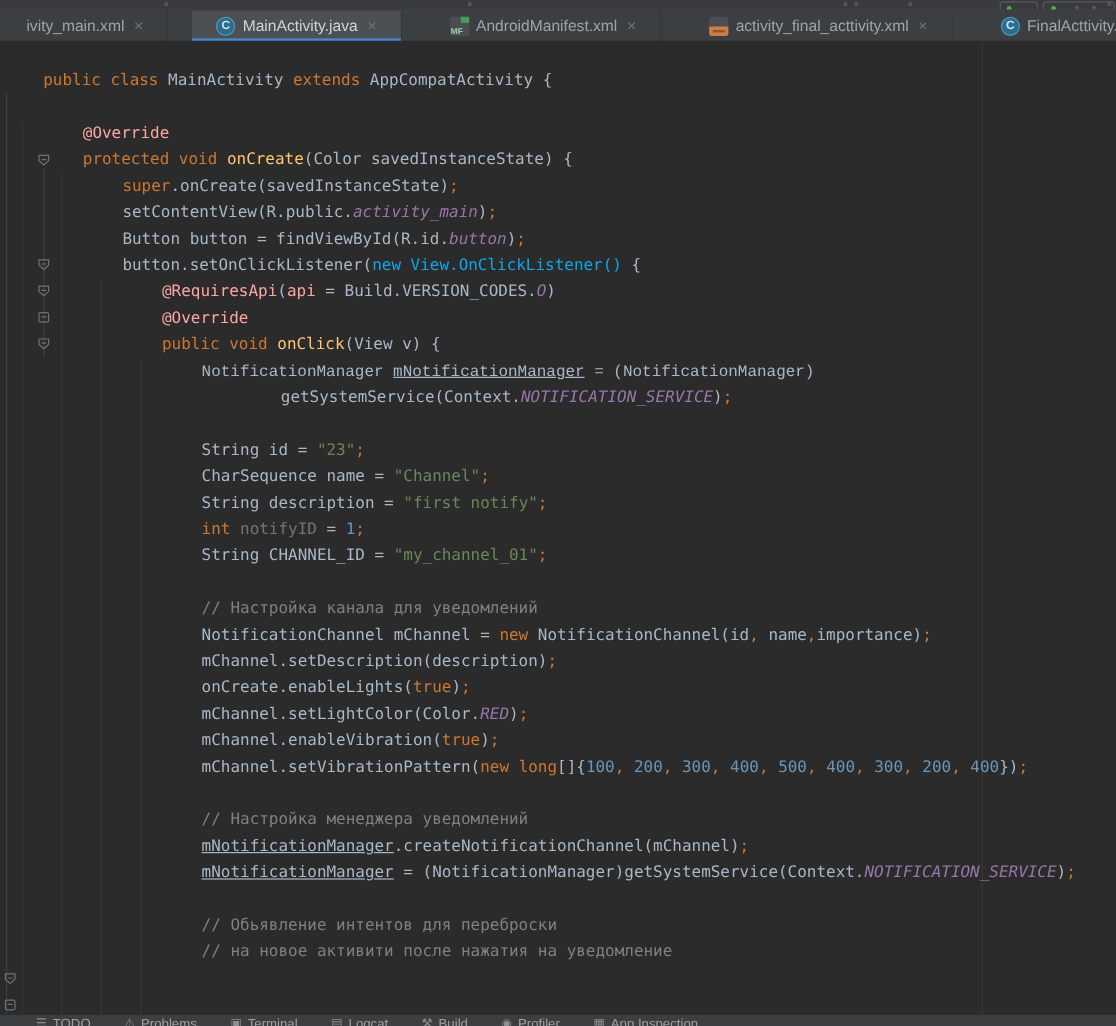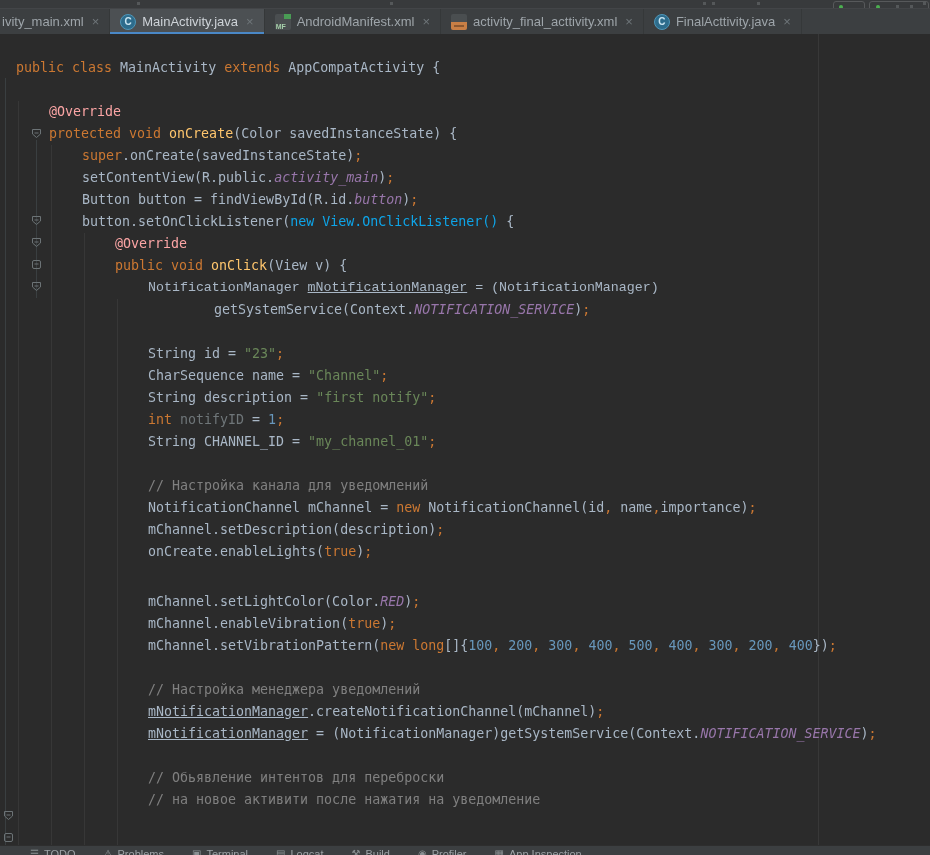--- a/index.html
+++ b/index.html
@@ -7,37 +7,37 @@
        font-family:"Liberation Sans",sans-serif;background:#2B2B2B;}
   
   #topstrip{position:absolute;left:0;top:0;width:930px;height:8px;background:#383A3C;
             border-bottom:1px solid #434548;overflow:hidden;}
   .pill{position:absolute;top:1px;height:12px;border:1px solid #57595B;border-radius:3px;}
   .gdot{position:absolute;top:3px;width:4px;height:4px;border-radius:50%;background:#4CAF50;}
   .tickmark{position:absolute;top:2px;width:3px;height:3px;background:#55585A;}
   
   #tabbar{position:absolute;left:0;top:9px;width:930px;height:25px;background:#3C3F41;
           display:flex;align-items:stretch;border-bottom:1px solid #323232;}
-  .tab{position:relative;display:flex;align-items:center;gap:6px;padding:0 10px;
-       color:#9EA5AA;font-size:13px;cursor:default;border-right:1px solid #353839;}
+  .tab{position:relative;display:flex;align-items:center;gap:6px;padding:0 20px;
+       color:#9EA5AA;font-size:13px;cursor:default;border-right:1px solid #353839;margin-left:20px;}
   .tab.selected{background:#4C5053;color:#CED3D8;}
   .tab.selected::after{content:"";position:absolute;left:0;right:0;bottom:-1px;height:3px;background:#4A88C7;}
   .tab.first{padding-left:2px;}
   .tclose{color:#6F767A;font-size:13px;margin-left:2px;}
   .ticon{width:16px;height:16px;display:inline-block;position:relative;flex:0 0 16px;}
   .ticon.class{border-radius:50%;background:#2D6C8C;border:1px solid #4E96B8;box-sizing:border-box;
                color:#C9E5F2;font-size:10px;line-height:14px;text-align:center;font-weight:bold;}
   .ticon.manifest,.ticon.layout{background:#4A4E50;border-radius:2px;}
   .ticon.manifest::before{content:"";position:absolute;right:0;top:0;width:7px;height:5px;background:#499C54;}
   .ticon.manifest span{position:absolute;left:1px;bottom:0px;font-size:7px;font-weight:bold;color:#A5CFA9;}
   .ticon.layout::before{content:"";position:absolute;left:0;bottom:0;width:16px;height:8px;background:#C97F45;border-radius:0 0 2px 2px;}
   .ticon.layout::after{content:"";position:absolute;left:3px;bottom:3px;width:10px;height:2px;background:#8C5830;}
   
   #editor{position:absolute;left:0;top:34px;width:930px;height:812px;background:#2B2B2B;overflow:hidden;}
-  #code{position:absolute;left:0;top:23px;width:878px;}
+  #code{position:absolute;left:0;top:23px;width:878px;padding-left:20px;}
   .cl{height:22px;line-height:22px;white-space:pre;font-family:"DejaVu Sans Mono",monospace;
       font-size:13.3px;color:#A9B7C6;}
   .tk-kw{color:#CC7832;}
   .tk-method{color:#FFC66D;}
   .tk-ann{color:#fca5a5;}
   .tk-str{color:#6A8759;}
   .tk-num{color:#6897BB;}
   .tk-comment{color:#808080;}
   .tk-field{color:#9876AA;font-style:italic;}
   .tk-plain{color:#A9B7C6;}
@@ -147,36 +147,37 @@
       </div>
     <div id="code">
         <div class="cl" style="padding-left: 16px;"><span class="tk-kw">public class </span><span class="tk-plain">MainActivity </span><span class="tk-kw">extends </span><span class="tk-plain">AppCompatActivity {</span></div>
         <div class="cl" style="padding-left: 16px;"></div>
         <div class="cl" style="padding-left: 49px;"><span class="tk-ann">@Override</span></div>
         <div class="cl" style="padding-left: 49px;"><span class="tk-kw">protected void </span><span class="tk-method">onCreate</span><span class="tk-plain">(Color savedInstanceState) {</span></div>
         <div class="cl" style="padding-left: 82px;"><span class="tk-kw">super</span><span class="tk-plain">.onCreate(savedInstanceState)</span><span class="tk-punct">;</span></div>
         <div class="cl" style="padding-left: 82px;"><span class="tk-plain">setContentView(R.public.</span><span class="tk-field">activity_main</span><span class="tk-plain">)</span><span class="tk-punct">;</span></div>
         <div class="cl" style="padding-left: 82px;"><span class="tk-plain">Button button = findViewById(R.id.</span><span class="tk-field">button</span><span class="tk-plain">)</span><span class="tk-punct">;</span></div>
         <div class="cl" style="padding-left: 82px;"><span class="tk-plain">button.setOnClickListener(</span><span class="tk-dim">new View.OnClickListener()</span><span class="tk-plain"> {</span></div>
+        <div class="cl" style="padding-left: 115px;"><span class="tk-ann">@RequiresApi</span><span class="tk-plain">(</span><span class="tk-ann">api</span><span class="tk-plain"> = Build.VERSION_CODES.</span><span class="tk-field">O</span><span class="tk-plain">)</span></div>
         <div class="cl" style="padding-left: 115px;"><span class="tk-ann">@Override</span></div>
         <div class="cl" style="padding-left: 115px;"><span class="tk-kw">public void </span><span class="tk-method">onClick</span><span class="tk-plain">(View v) {</span></div>
         <div class="cl" style="padding-left: 148px; font-family: Liberation Mono, monospace;"><span class="tk-plain">NotificationManager </span><span class="tk-underline">mNotificationManager</span><span class="tk-plain"> = (NotificationManager)</span></div>
         <div class="cl" style="padding-left: 214px;"><span class="tk-plain">getSystemService(Context.</span><span class="tk-field">NOTIFICATION_SERVICE</span><span class="tk-plain">)</span><span class="tk-punct">;</span></div>
         <div class="cl" style="padding-left: 148px;"></div>
         <div class="cl" style="padding-left: 148px;"><span class="tk-plain">String id = </span><span class="tk-str">"23"</span><span class="tk-punct">;</span></div>
         <div class="cl" style="padding-left: 148px;"><span class="tk-plain">CharSequence name = </span><span class="tk-str">"Channel"</span><span class="tk-punct">;</span></div>
         <div class="cl" style="padding-left: 148px;"><span class="tk-plain">String description = </span><span class="tk-str">"first notify"</span><span class="tk-punct">;</span></div>
         <div class="cl" style="padding-left: 148px;"><span class="tk-kw">int </span><span class="tk-unused">notifyID</span><span class="tk-plain"> = </span><span class="tk-num">1</span><span class="tk-punct">;</span></div>
         <div class="cl" style="padding-left: 148px;"><span class="tk-plain">String CHANNEL_ID = </span><span class="tk-str">"my_channel_01"</span><span class="tk-punct">;</span></div>
         <div class="cl" style="padding-left: 148px;"></div>
         <div class="cl" style="padding-left: 148px;"><span class="tk-comment">// Настройка канала для уведомлений</span></div>
         <div class="cl" style="padding-left: 148px;"><span class="tk-plain">NotificationChannel mChannel = </span><span class="tk-kw">new </span><span class="tk-plain">NotificationChannel(id</span><span class="tk-punct">,</span><span class="tk-plain"> name</span><span class="tk-punct">,</span><span class="tk-plain">importance)</span><span class="tk-punct">;</span></div>
         <div class="cl" style="padding-left: 148px;"><span class="tk-plain">mChannel.setDescription(description)</span><span class="tk-punct">;</span></div>
         <div class="cl" style="padding-left: 148px;"><span class="tk-plain">onCreate.enableLights(</span><span class="tk-kw">true</span><span class="tk-plain">)</span><span class="tk-punct">;</span></div>
-        <div class="cl" style="padding-left: 148px; margin-top: 28px;"><span class="tk-plain">mChannel.setLightColor(Color.</span><span class="tk-field">RED</span><span class="tk-plain">)</span><span class="tk-punct">;</span></div>
+        <div class="cl" style="padding-left: 148px;"><span class="tk-plain">mChannel.setLightColor(Color.</span><span class="tk-field">RED</span><span class="tk-plain">)</span><span class="tk-punct">;</span></div>
         <div class="cl" style="padding-left: 148px;"><span class="tk-plain">mChannel.enableVibration(</span><span class="tk-kw">true</span><span class="tk-plain">)</span><span class="tk-punct">;</span></div>
         <div class="cl" style="padding-left: 148px;"><span class="tk-plain">mChannel.setVibrationPattern(</span><span class="tk-kw">new long</span><span class="tk-plain">[]{</span><span class="tk-num">100</span><span class="tk-punct">, </span><span class="tk-num">200</span><span class="tk-punct">, </span><span class="tk-num">300</span><span class="tk-punct">, </span><span class="tk-num">400</span><span class="tk-punct">, </span><span class="tk-num">500</span><span class="tk-punct">, </span><span class="tk-num">400</span><span class="tk-punct">, </span><span class="tk-num">300</span><span class="tk-punct">, </span><span class="tk-num">200</span><span class="tk-punct">, </span><span class="tk-num">400</span><span class="tk-plain">})</span><span class="tk-punct">;</span></div>
         <div class="cl" style="padding-left: 148px;"></div>
         <div class="cl" style="padding-left: 148px;"><span class="tk-comment">// Настройка менеджера уведомлений</span></div>
         <div class="cl" style="padding-left: 148px;"><span class="tk-underline">mNotificationManager</span><span class="tk-plain">.createNotificationChannel(mChannel)</span><span class="tk-punct">;</span></div>
         <div class="cl" style="padding-left: 148px;"><span class="tk-underline">mNotificationManager</span><span class="tk-plain"> = (NotificationManager)getSystemService(Context.</span><span class="tk-field">NOTIFICATION_SERVICE</span><span class="tk-plain">)</span><span class="tk-punct">;</span></div>
         <div class="cl" style="padding-left: 148px;"></div>
         <div class="cl" style="padding-left: 148px;"><span class="tk-comment">// Обьявление интентов для переброски</span></div>
         <div class="cl" style="padding-left: 148px;"><span class="tk-comment">// на новое активити после нажатия на уведомление</span></div>
       </div>

